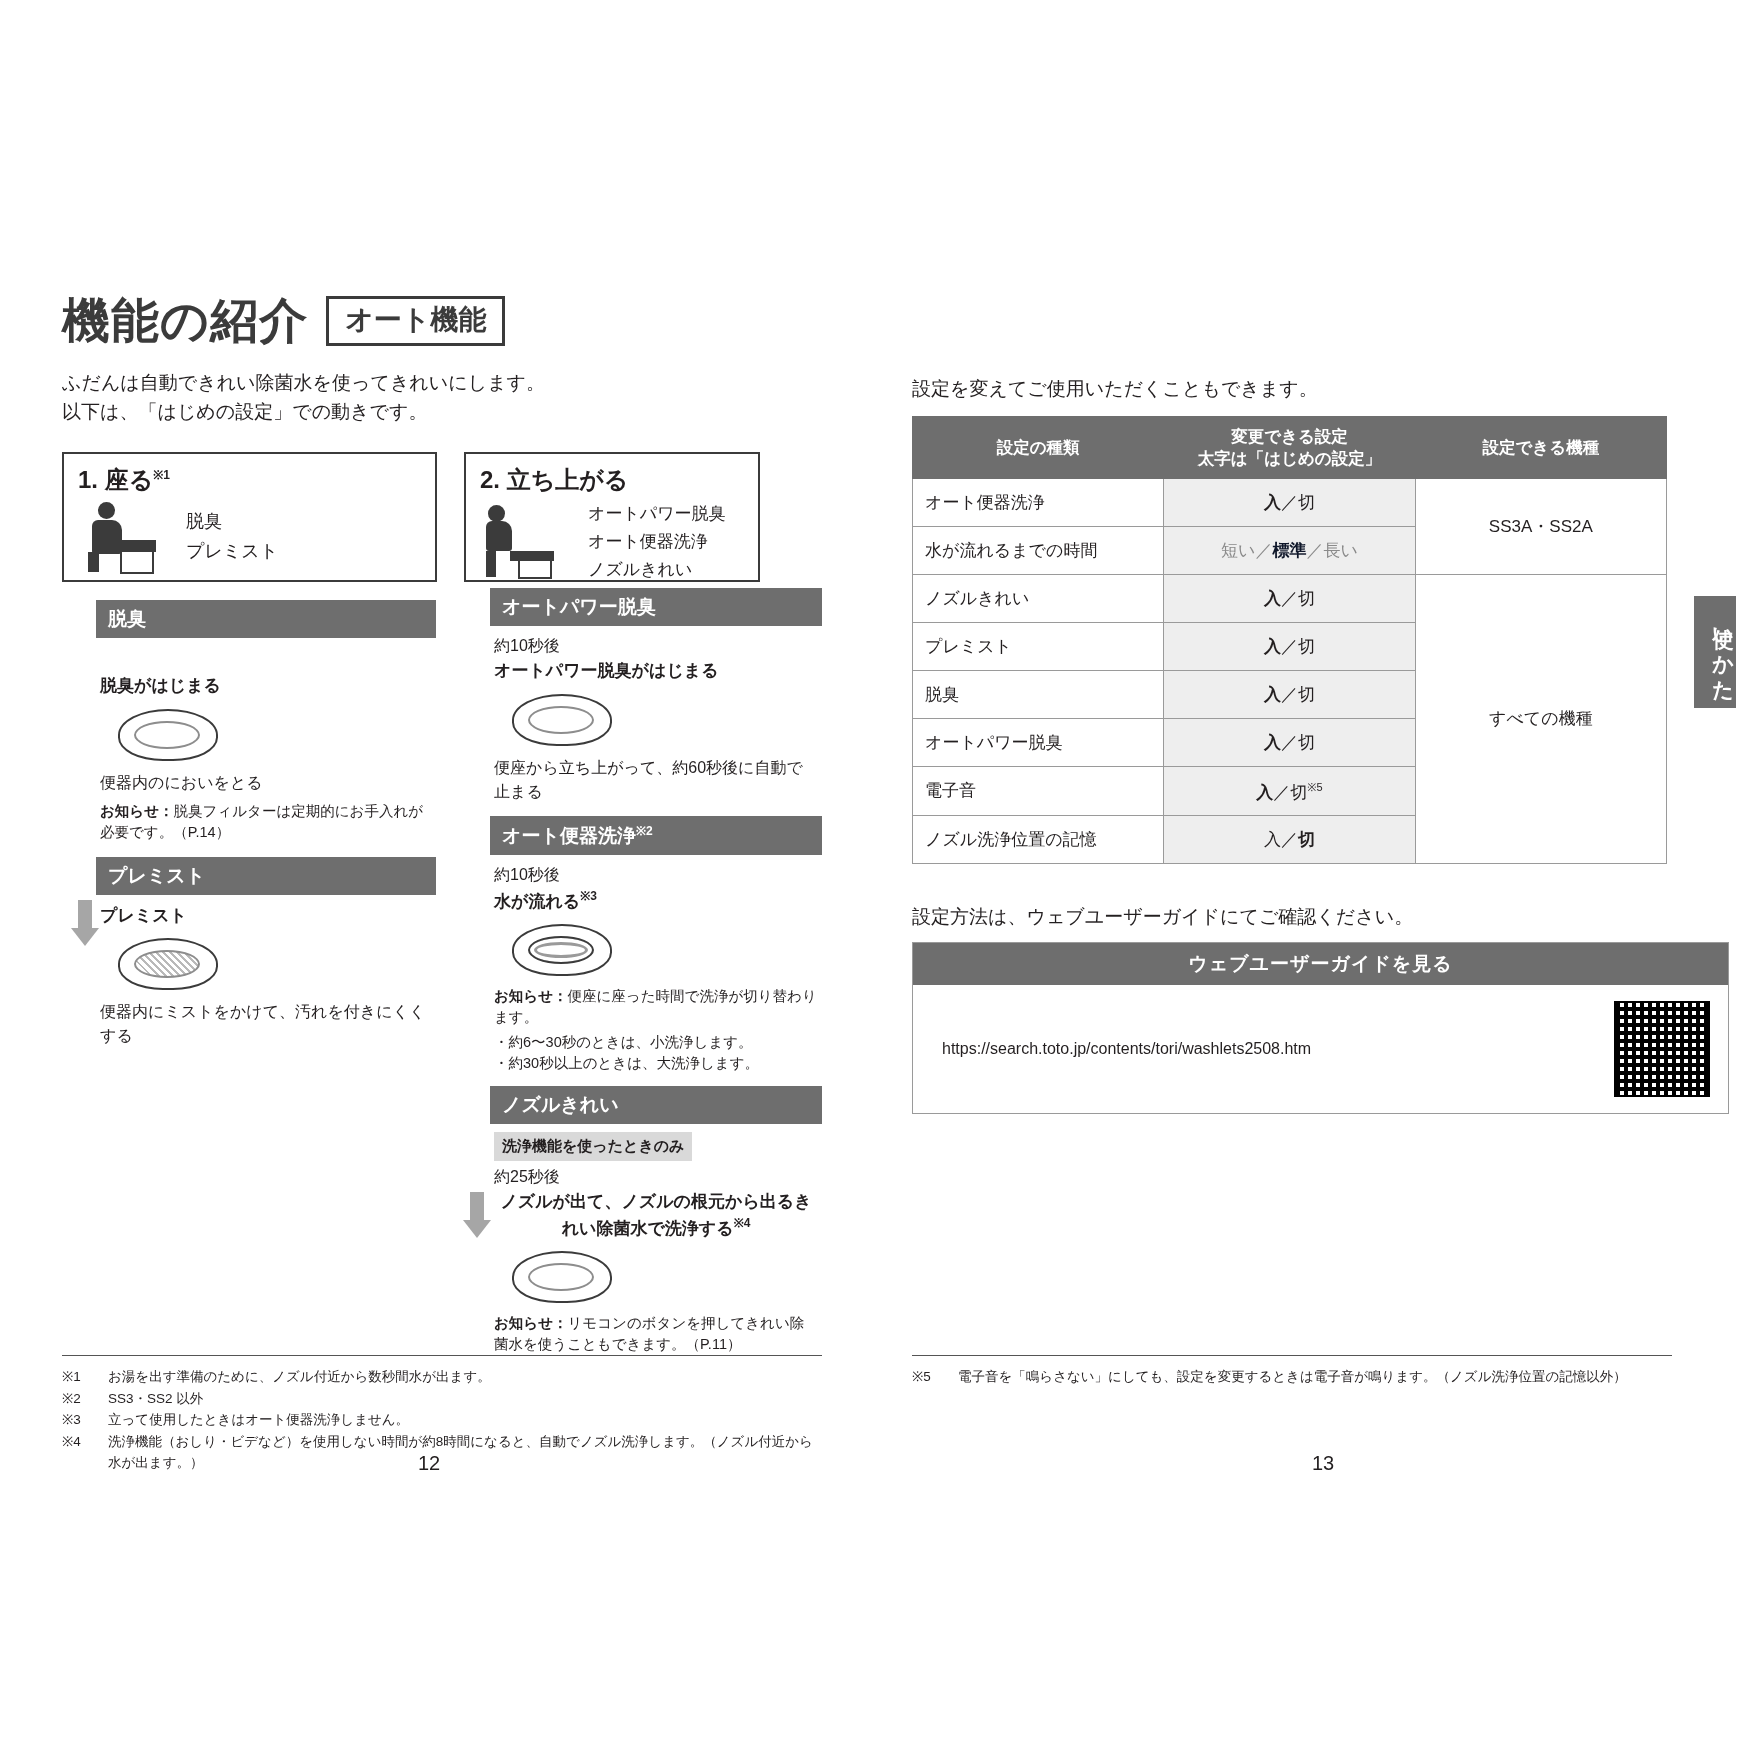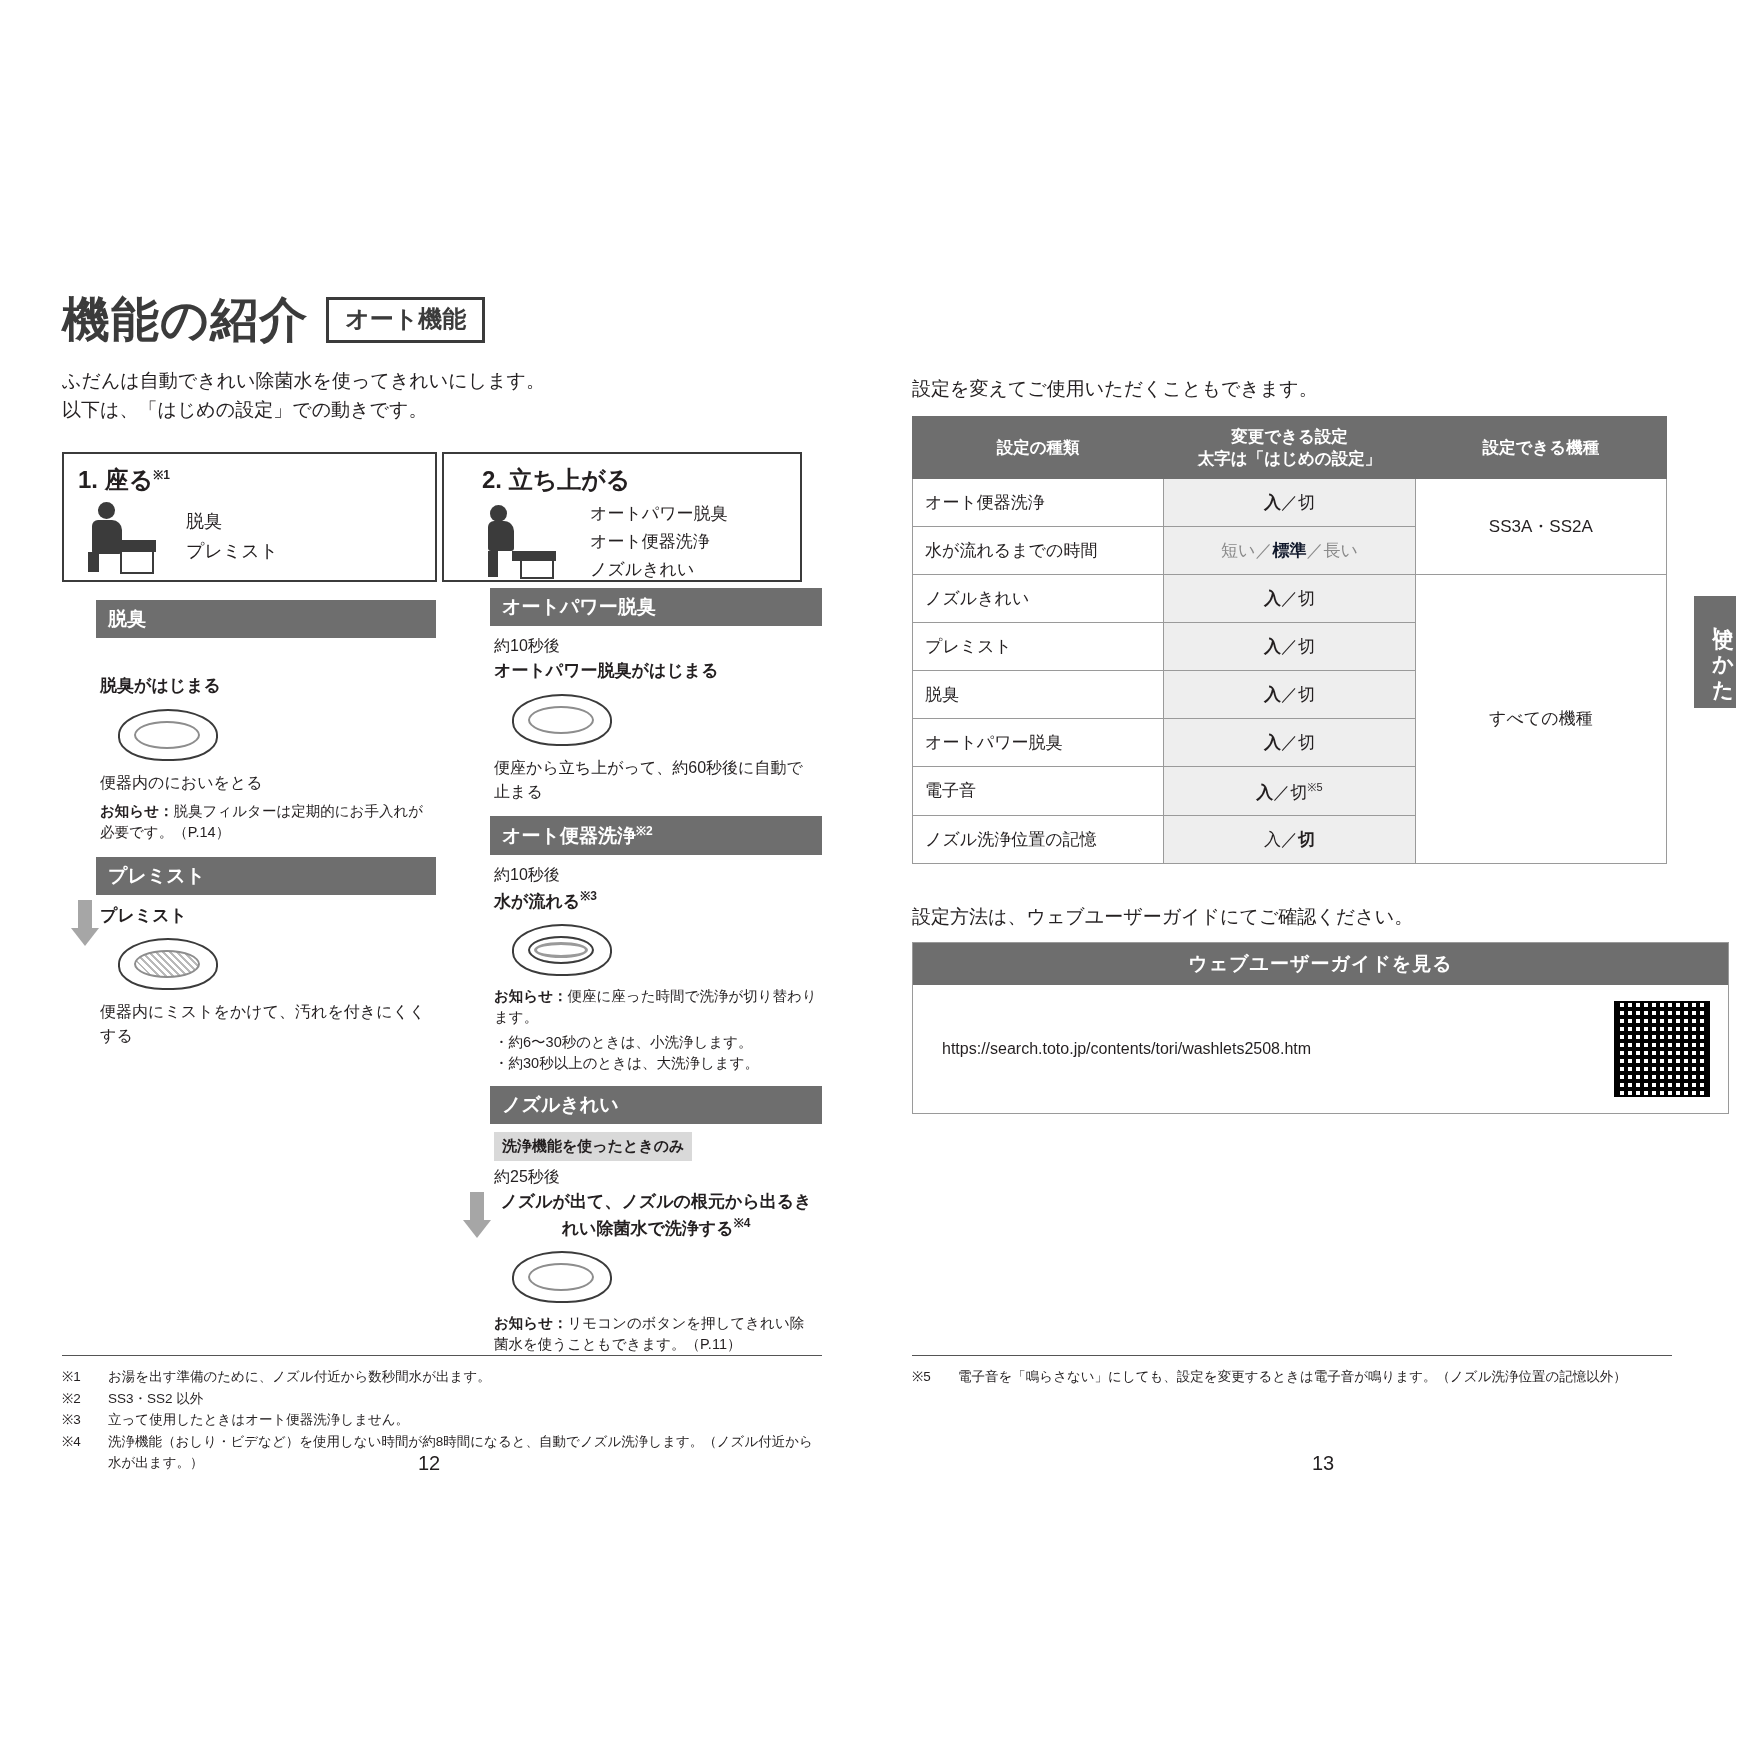--- a/index.html
+++ b/index.html
@@ -38,21 +38,21 @@
   .big-title {
     font-size: 48px;
     font-weight: bold;
     letter-spacing: 1px;
     color: #3b3b3b;
     line-height: 1;
   }
   .title-badge {
     border: 3px solid #3b3b3b;
     padding: 7px 16px 9px 16px;
-    font-size: 24px;
+    font-size: 28px;
     font-weight: bold;
     color: #3b3b3b;
     line-height: 1;
   }
   .intro {
     margin-top: 22px;
     font-size: 19px;
     line-height: 1.55;
     color: #231f20;
   }
@@ -330,21 +330,21 @@
         <div class="p-base"></div>
           <div class="p-leg"></div>
       </div>
       <div class="step-list">
         <div>脱臭</div>
         <div>プレミスト</div>
       </div>
     </div>
   </div>
 
-  <div class="step-box" style="left:442px; top:452px; width:360px; height:130px;padding-left:24px;">
+  <div class="step-box" style="left:464px; top:452px; width:296px; height:130px;">
     <div class="step-title">2. 立ち上がる</div>
     <div class="step-body" style="padding-top:0;">
       <div class="ic person">
         <div class="p-head" style="left:8px;top:0;"></div>
         <div class="p-body" style="left:6px;top:16px;width:26px;height:30px;"></div>
         <div class="p-seat" style="left:30px;top:46px;width:44px;height:10px;"></div>
         <div class="p-base" style="left:38px;top:56px;width:30px;height:16px;"></div>
         <div class="p-leg" style="left:6px;top:46px;width:10px;height:26px;"></div>
       </div>
       <div class="step-list" style="font-size:17px;">

